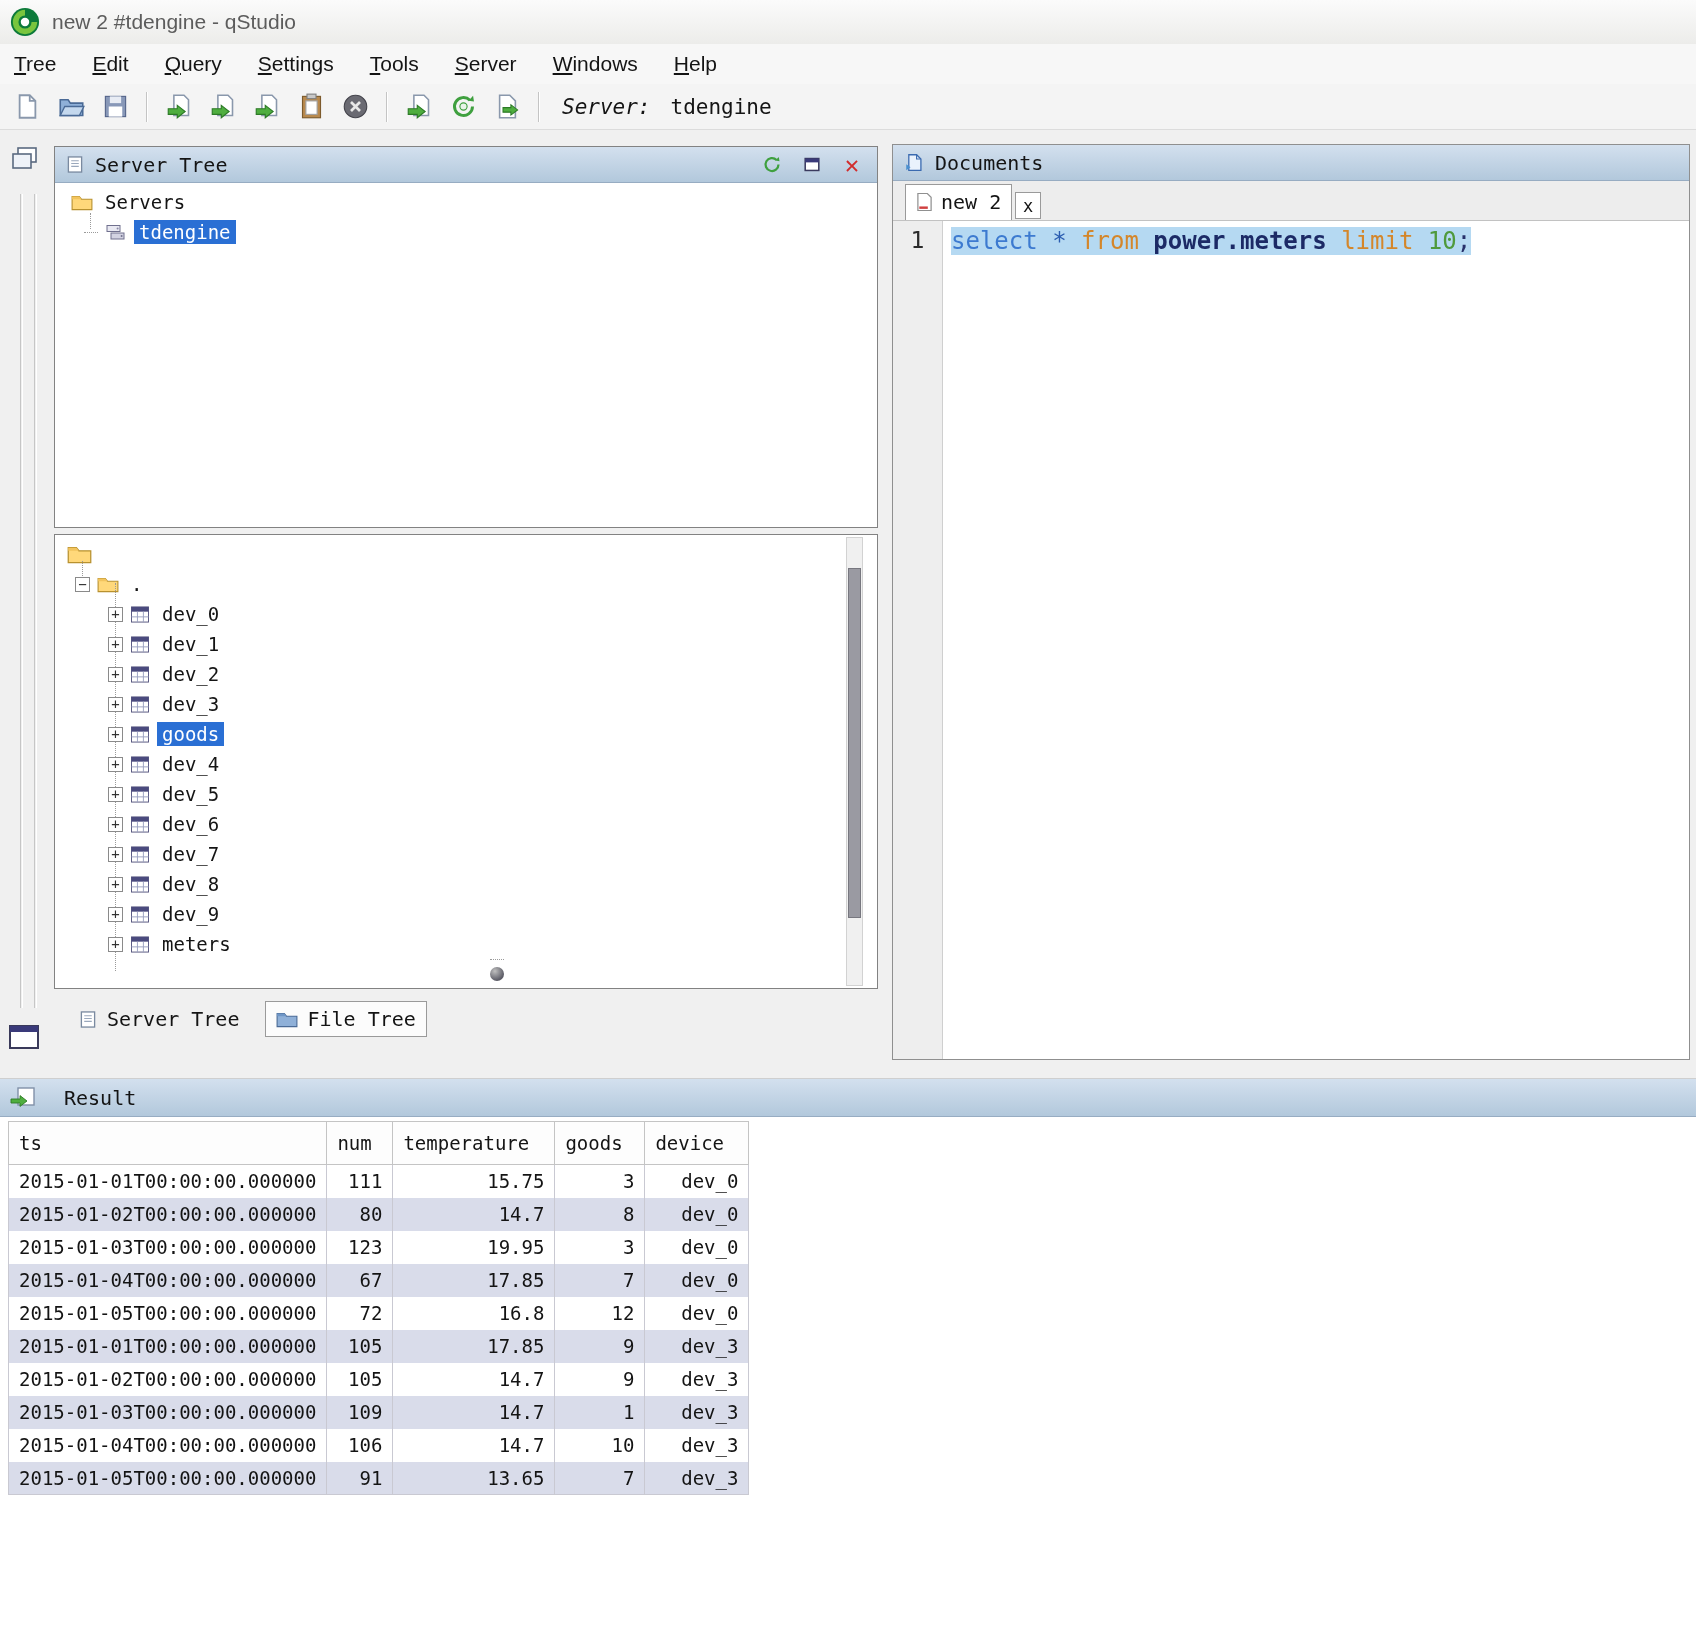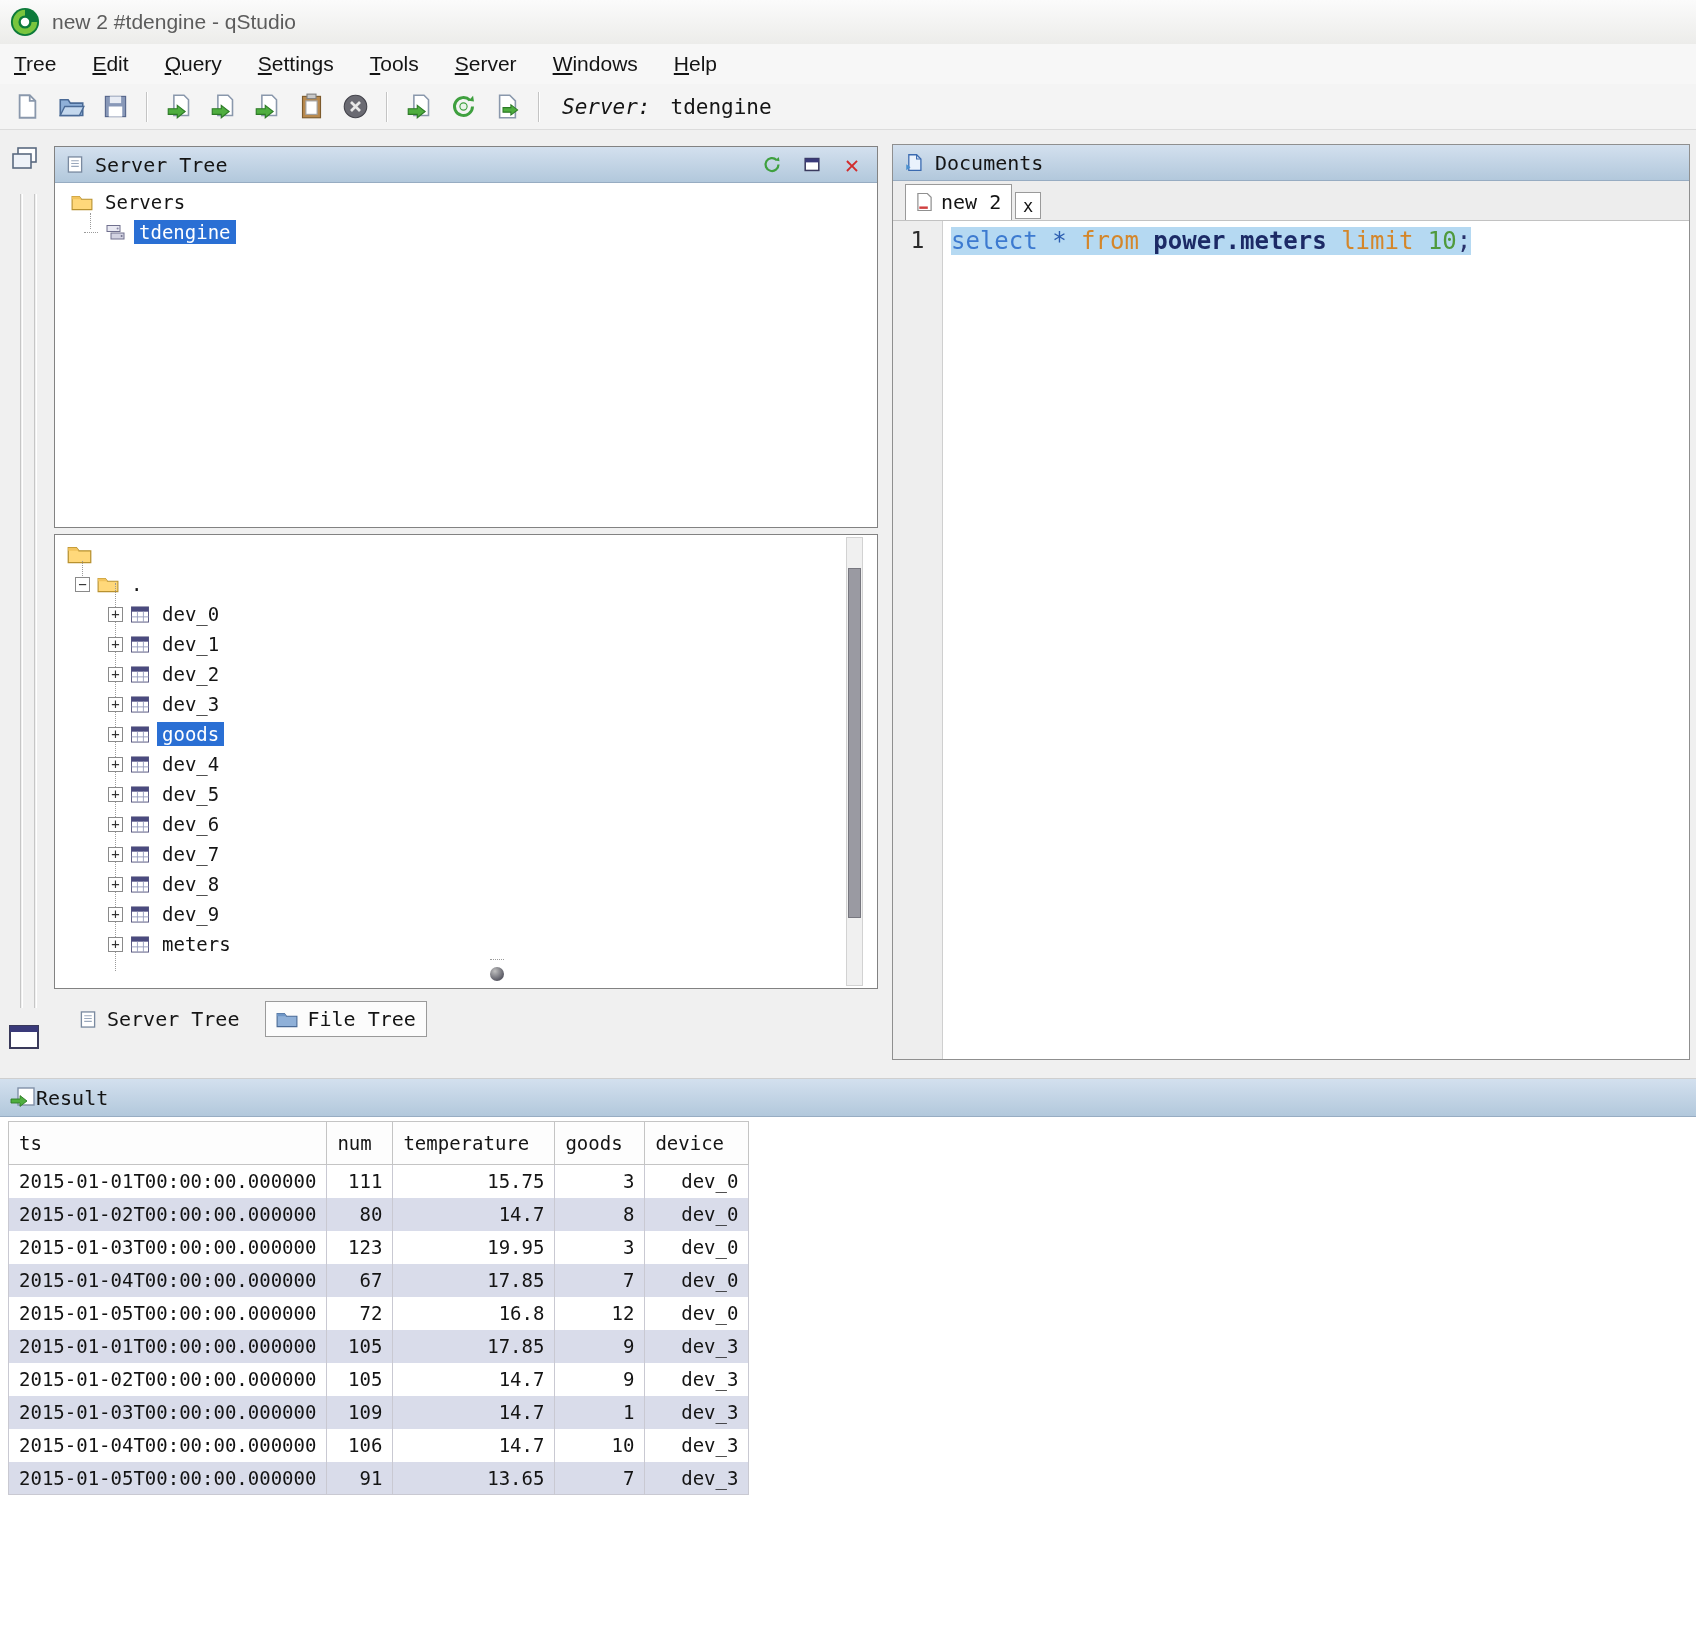--- a/index.html
+++ b/index.html
@@ -90,21 +90,21 @@
   .code-line { background:#b5d9f2; }
   .t-kw     { color:#3c7ad0; }
   .t-star   { color:#2a5cb0; }
   .t-orange { color:#d4862a; }
   .t-id     { color:#1c2a66; font-weight:bold; }
   .t-num    { color:#4f9a3c; }
   .t-semi   { color:#27306a; }
 
   
   .result { height:590px; display:flex; flex-direction:column; border-top:1px solid #cfcfcf; margin-top:16px; }
-  .res-head { height:38px; flex:none; display:flex; align-items:center; gap:0; padding:0 10px;
+  .res-head { height:38px; flex:none; display:flex; align-items:center; gap:28px; padding:0 10px;
               background:linear-gradient(#d3e0ee,#b2c8dc); border-bottom:1px solid #97acc2; font-size:20px; }
   .res-content { flex:1; background:#fff; padding:4px 0 0 8px; }
   table.grid { border-collapse:collapse; font-size:19px; table-layout:fixed; }
   table.grid th { font-weight:normal; text-align:left; padding:9px 10px; height:43px;
                   border:1px solid #c4c4c4; background:#fdfdfd; overflow:hidden; }
   table.grid td { padding:2px 10px; height:33px; border-left:1px solid #c9c9d2;
                   border-right:1px solid #c9c9d2; overflow:hidden; white-space:nowrap; }
   table.grid tr.alt td { background:#d9dcea; }
   table.grid tr:last-child td { border-bottom:1px solid #c9c9d2; }
   td.r, th.r { text-align:right; }

